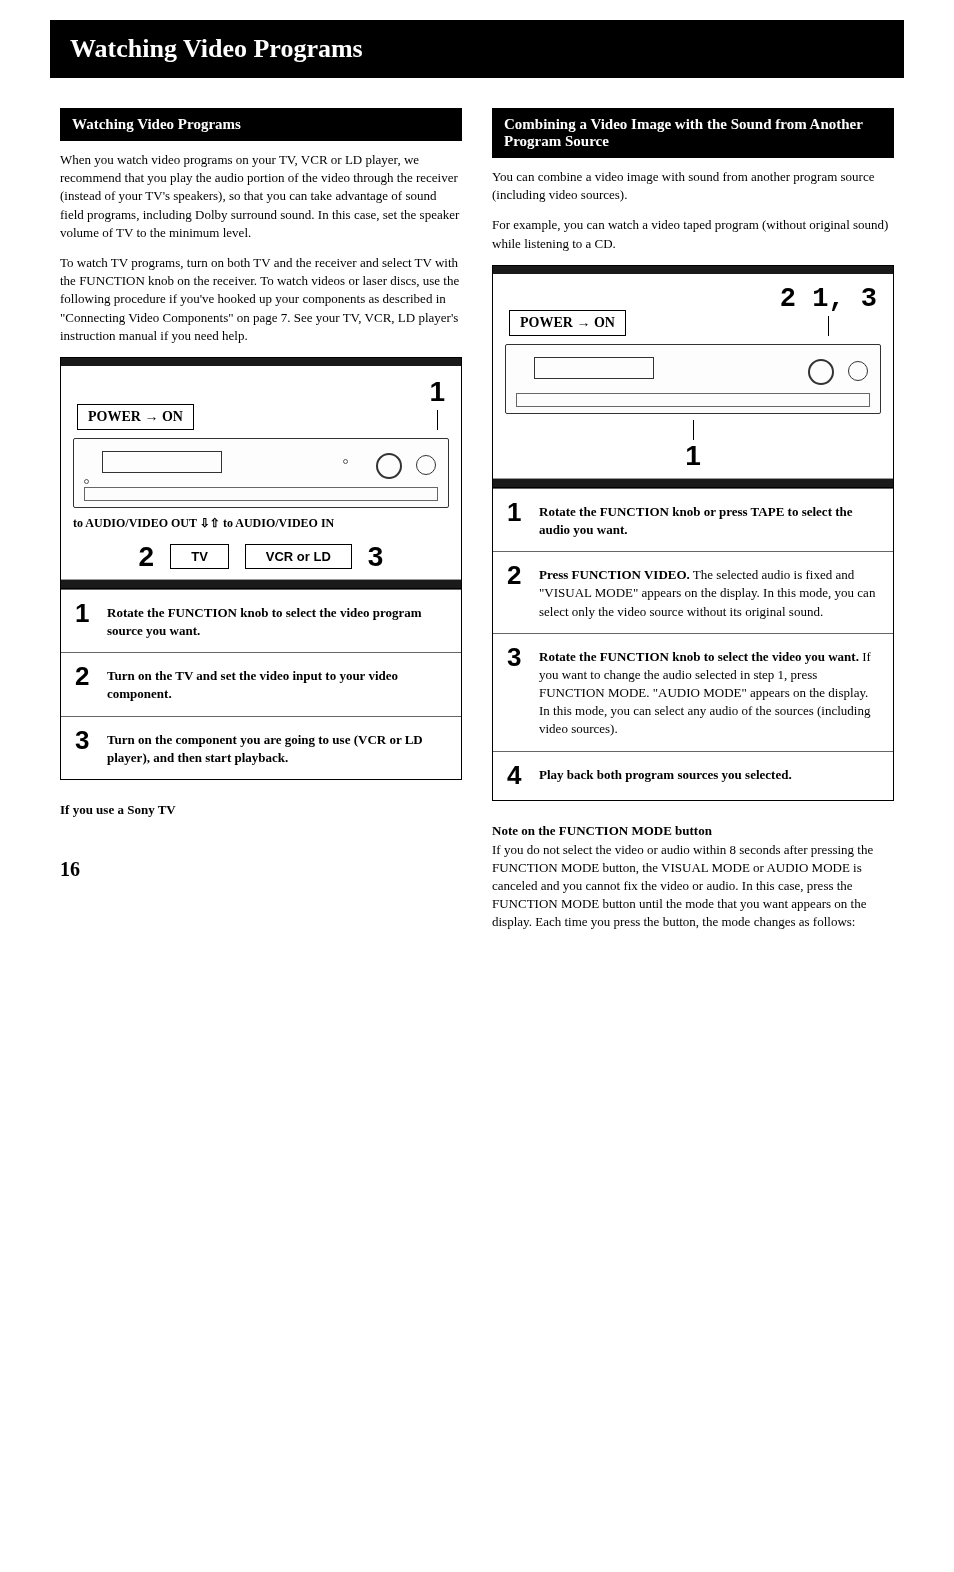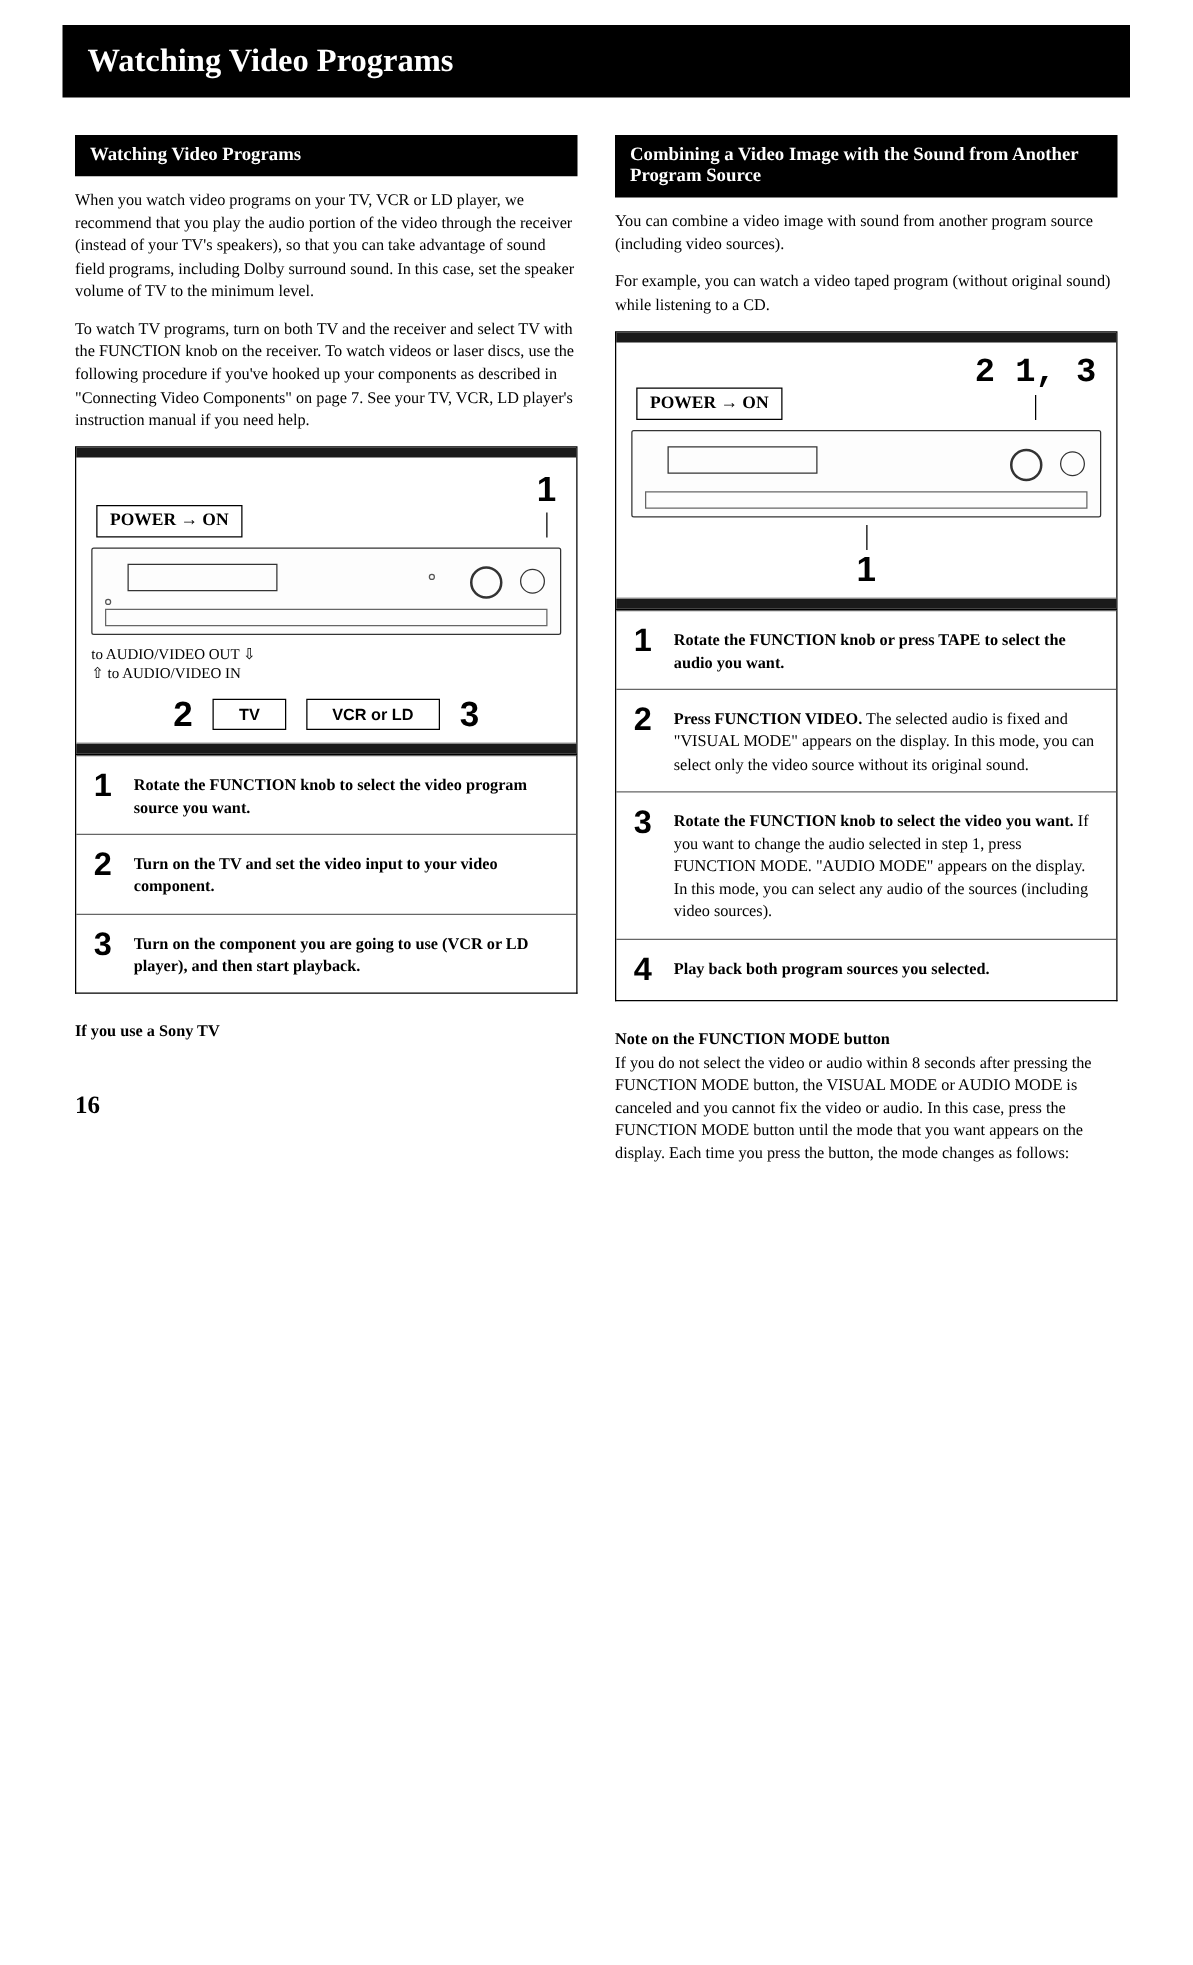--- a/index.html
+++ b/index.html
@@ -99,23 +99,22 @@
     position: absolute;
     left: 10px; right: 10px; bottom: 6px;
     height: 14px;
     border: 1px solid #666;
   }
   .device .sm { position:absolute; width:5px; height:5px; border:1px solid #555; border-radius:50%; }
   .conn-row {
     display: flex;
     justify-content: flex-start;
     font-size: 12px;
-    font-weight: normal;
+    font-weight: bold;
     margin-top: 8px;
-    flex-direction: column;
   }
   .arrow-up::before { content: "⇧"; }
   .arrow-down::before { content: "⇩"; }
   .tv-row {
     display: flex;
     align-items: center;
     justify-content: center;
     gap: 16px;
     margin-top: 10px;
     font-size: 14px;

